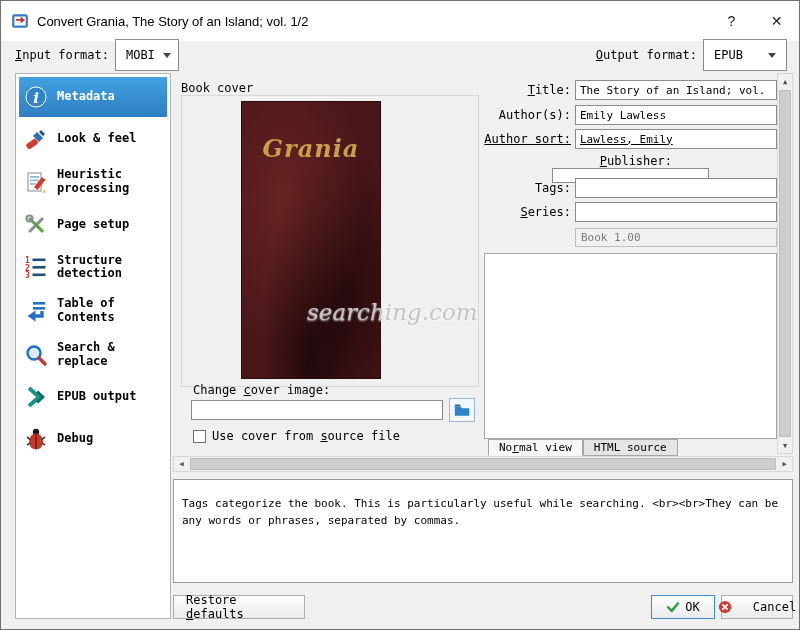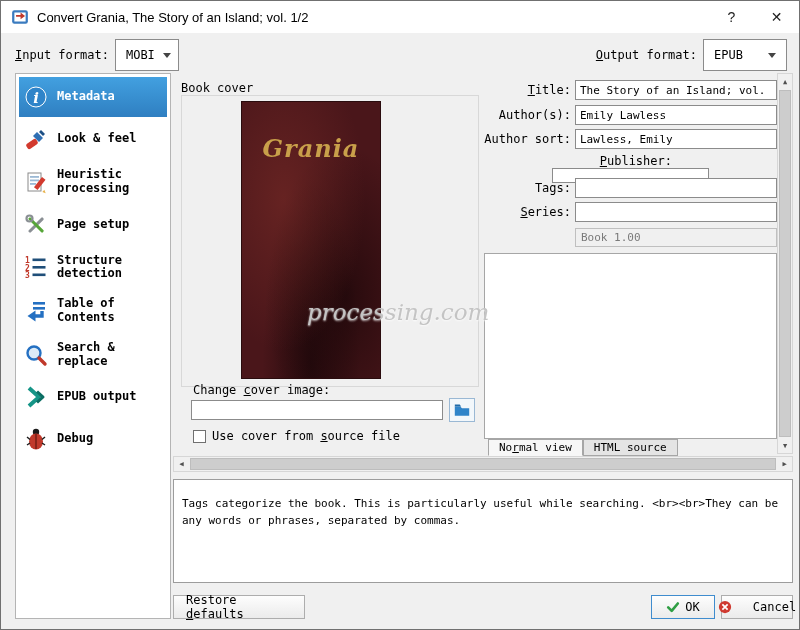--- a/index.html
+++ b/index.html
@@ -2,21 +2,21 @@
 <html><head>
 <meta charset="utf-8">
 <style>
   * { box-sizing: border-box; margin: 0; padding: 0; }
   html,body { width:800px; height:630px; }
   body { font-family:"DejaVu Sans Mono", monospace; font-size:12px; color:#000; background:#fff; }
 
   .window { position:relative; width:800px; height:630px; background:#f0f0f0; border:1px solid #707070; overflow:hidden; }
 
   
-  .titlebar { position:absolute; left:0; top:0; width:100%; height:32px; background:#ffffff; display:flex; align-items:center; padding-left:10px; }
+  .titlebar { position:absolute; left:0; top:0; width:100%; height:40px; background:#ffffff; display:flex; align-items:center; padding-left:10px; }
   .win-icon { width:18px; height:18px; display:inline-flex; }
   .titlebar-title { font-family:"Liberation Sans", sans-serif; font-size:13px; margin-left:8px; white-space:nowrap; }
   .tb-spacer { flex:1; }
   .tb-btn { width:45px; height:32px; display:flex; align-items:center; justify-content:center; font-family:"Liberation Sans", sans-serif; font-size:14px; color:#222; cursor:pointer; }
 
   
   .format-bar { position:absolute; left:14px; top:42px; right:12px; height:24px; display:flex; align-items:center; }
   .fmt-label { white-space:nowrap; }
   .mn { text-decoration:underline; }
   .dropdown { height:32px; margin-left:6px; border:1px solid #8b8b8b; background:#fff; display:inline-flex; align-items:center; justify-content:space-between; padding:0 10px; cursor:pointer; }
@@ -236,31 +236,31 @@
           <path d="M2 6 h6 l2 2 h8 v8.5 H2 Z" fill="#2f84c9"></path>
           <path d="M2 6 V4 h5.5 L9 6 Z" fill="#1f6aa8"></path>
         </svg>
     </span>
   </div>
   <div class="checkbox-row">
     <span class="checkbox"></span>
     <span><span>Use cover from </span><span class="mn">s</span><span>ource file</span></span>
   </div>
 
-  <div class="watermark">processing.com</div>
+  <div class="watermark">searching.com</div>
 
   <div class="meta-row" style="top:79px;">
     <span class="lbl"><span></span><span class="mn">T</span><span>itle:</span></span>
     <input class="field-input" type="text" value="The Story of an Island; vol. 1/" style="">
   </div>
   <div class="meta-row" style="top:104px;">
     <span class="lbl"><span>Author(s):</span><span class="mn"></span><span></span></span>
     <input class="field-input" type="text" value="Emily Lawless" style="">
   </div>
-  <div class="meta-row" style="top:128px;">
+  <div class="meta-row" style="top:128px;text-decoration:underline;">
     <span class="lbl"><span>Author sort:</span><span class="mn"></span><span></span></span>
     <input class="field-input" type="text" value="Lawless, Emily" style="">
   </div>
   <div class="meta-row" style="top:153px;flex-direction:column;">
     <span class="lbl"><span></span><span class="mn">P</span><span>ublisher:</span></span>
     <input class="field-input" type="text" value="" style="">
   </div>
   <div class="meta-row" style="top:177px;">
     <span class="lbl"><span>Tags:</span><span class="mn"></span><span></span></span>
     <input class="field-input" type="text" value="" style="">

